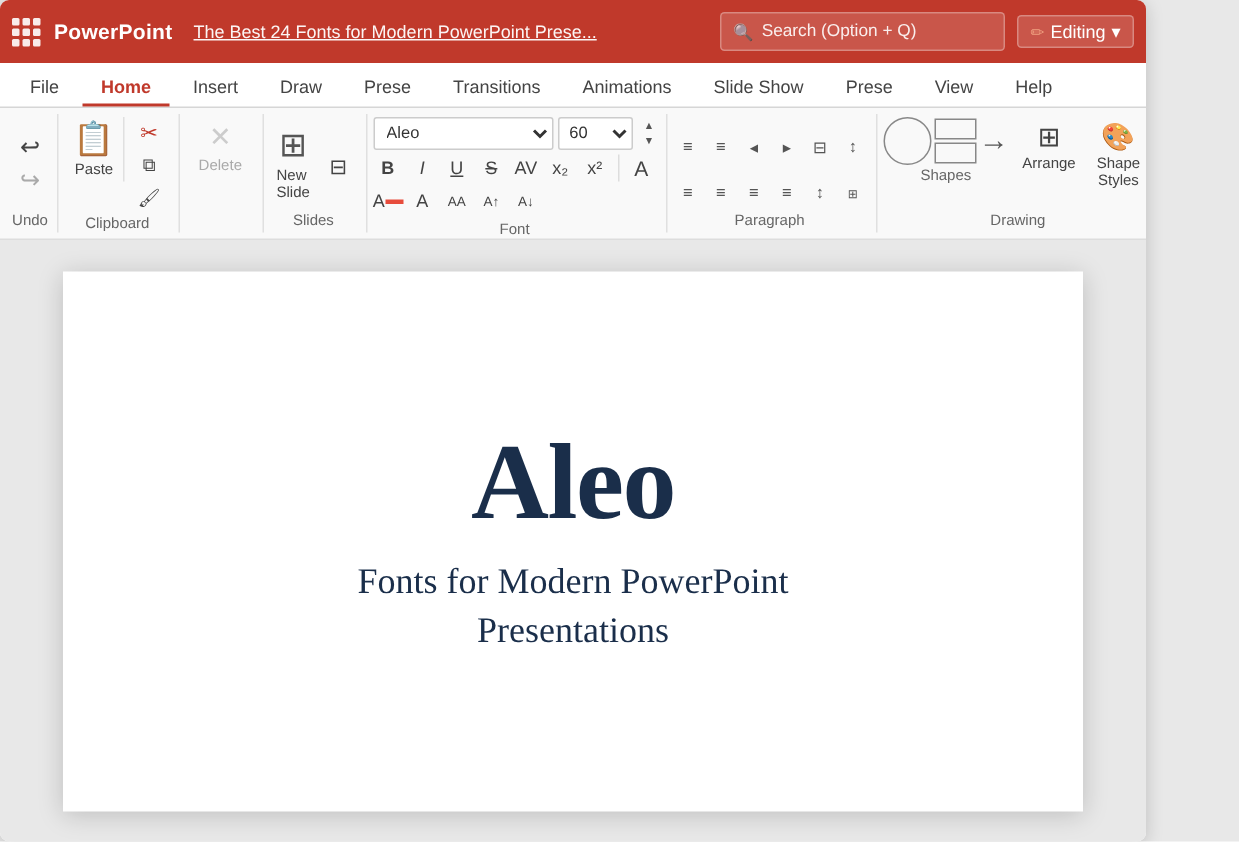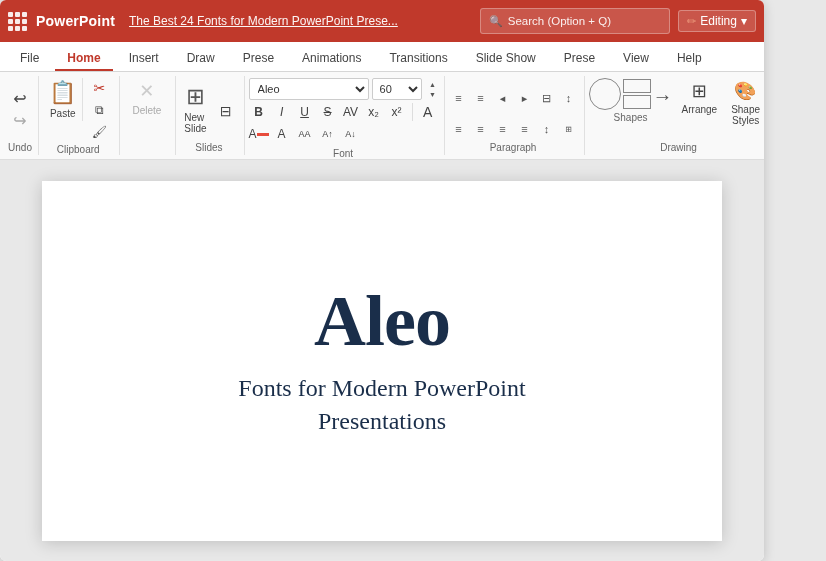--- a/index.html
+++ b/index.html
@@ -503,22 +503,22 @@
       </div>
     </div>
   </div>
 
   <div class="ribbon-tabs">
     <div class="ribbon-tab">File</div>
     <div class="ribbon-tab active">Home</div>
     <div class="ribbon-tab">Insert</div>
     <div class="ribbon-tab">Draw</div>
     <div class="ribbon-tab">Prese</div>
+    <div class="ribbon-tab">Transitions</div>
     <div class="ribbon-tab">Animations</div>
-    <div class="ribbon-tab">Transitions</div>
     <div class="ribbon-tab">Slide Show</div>
     <div class="ribbon-tab">Prese</div>
     <div class="ribbon-tab">View</div>
     <div class="ribbon-tab">Help</div>
   </div>
 
   <div class="ribbon-toolbar">
 
     <div class="ribbon-group undo-group">
       <div class="ribbon-group-content">

